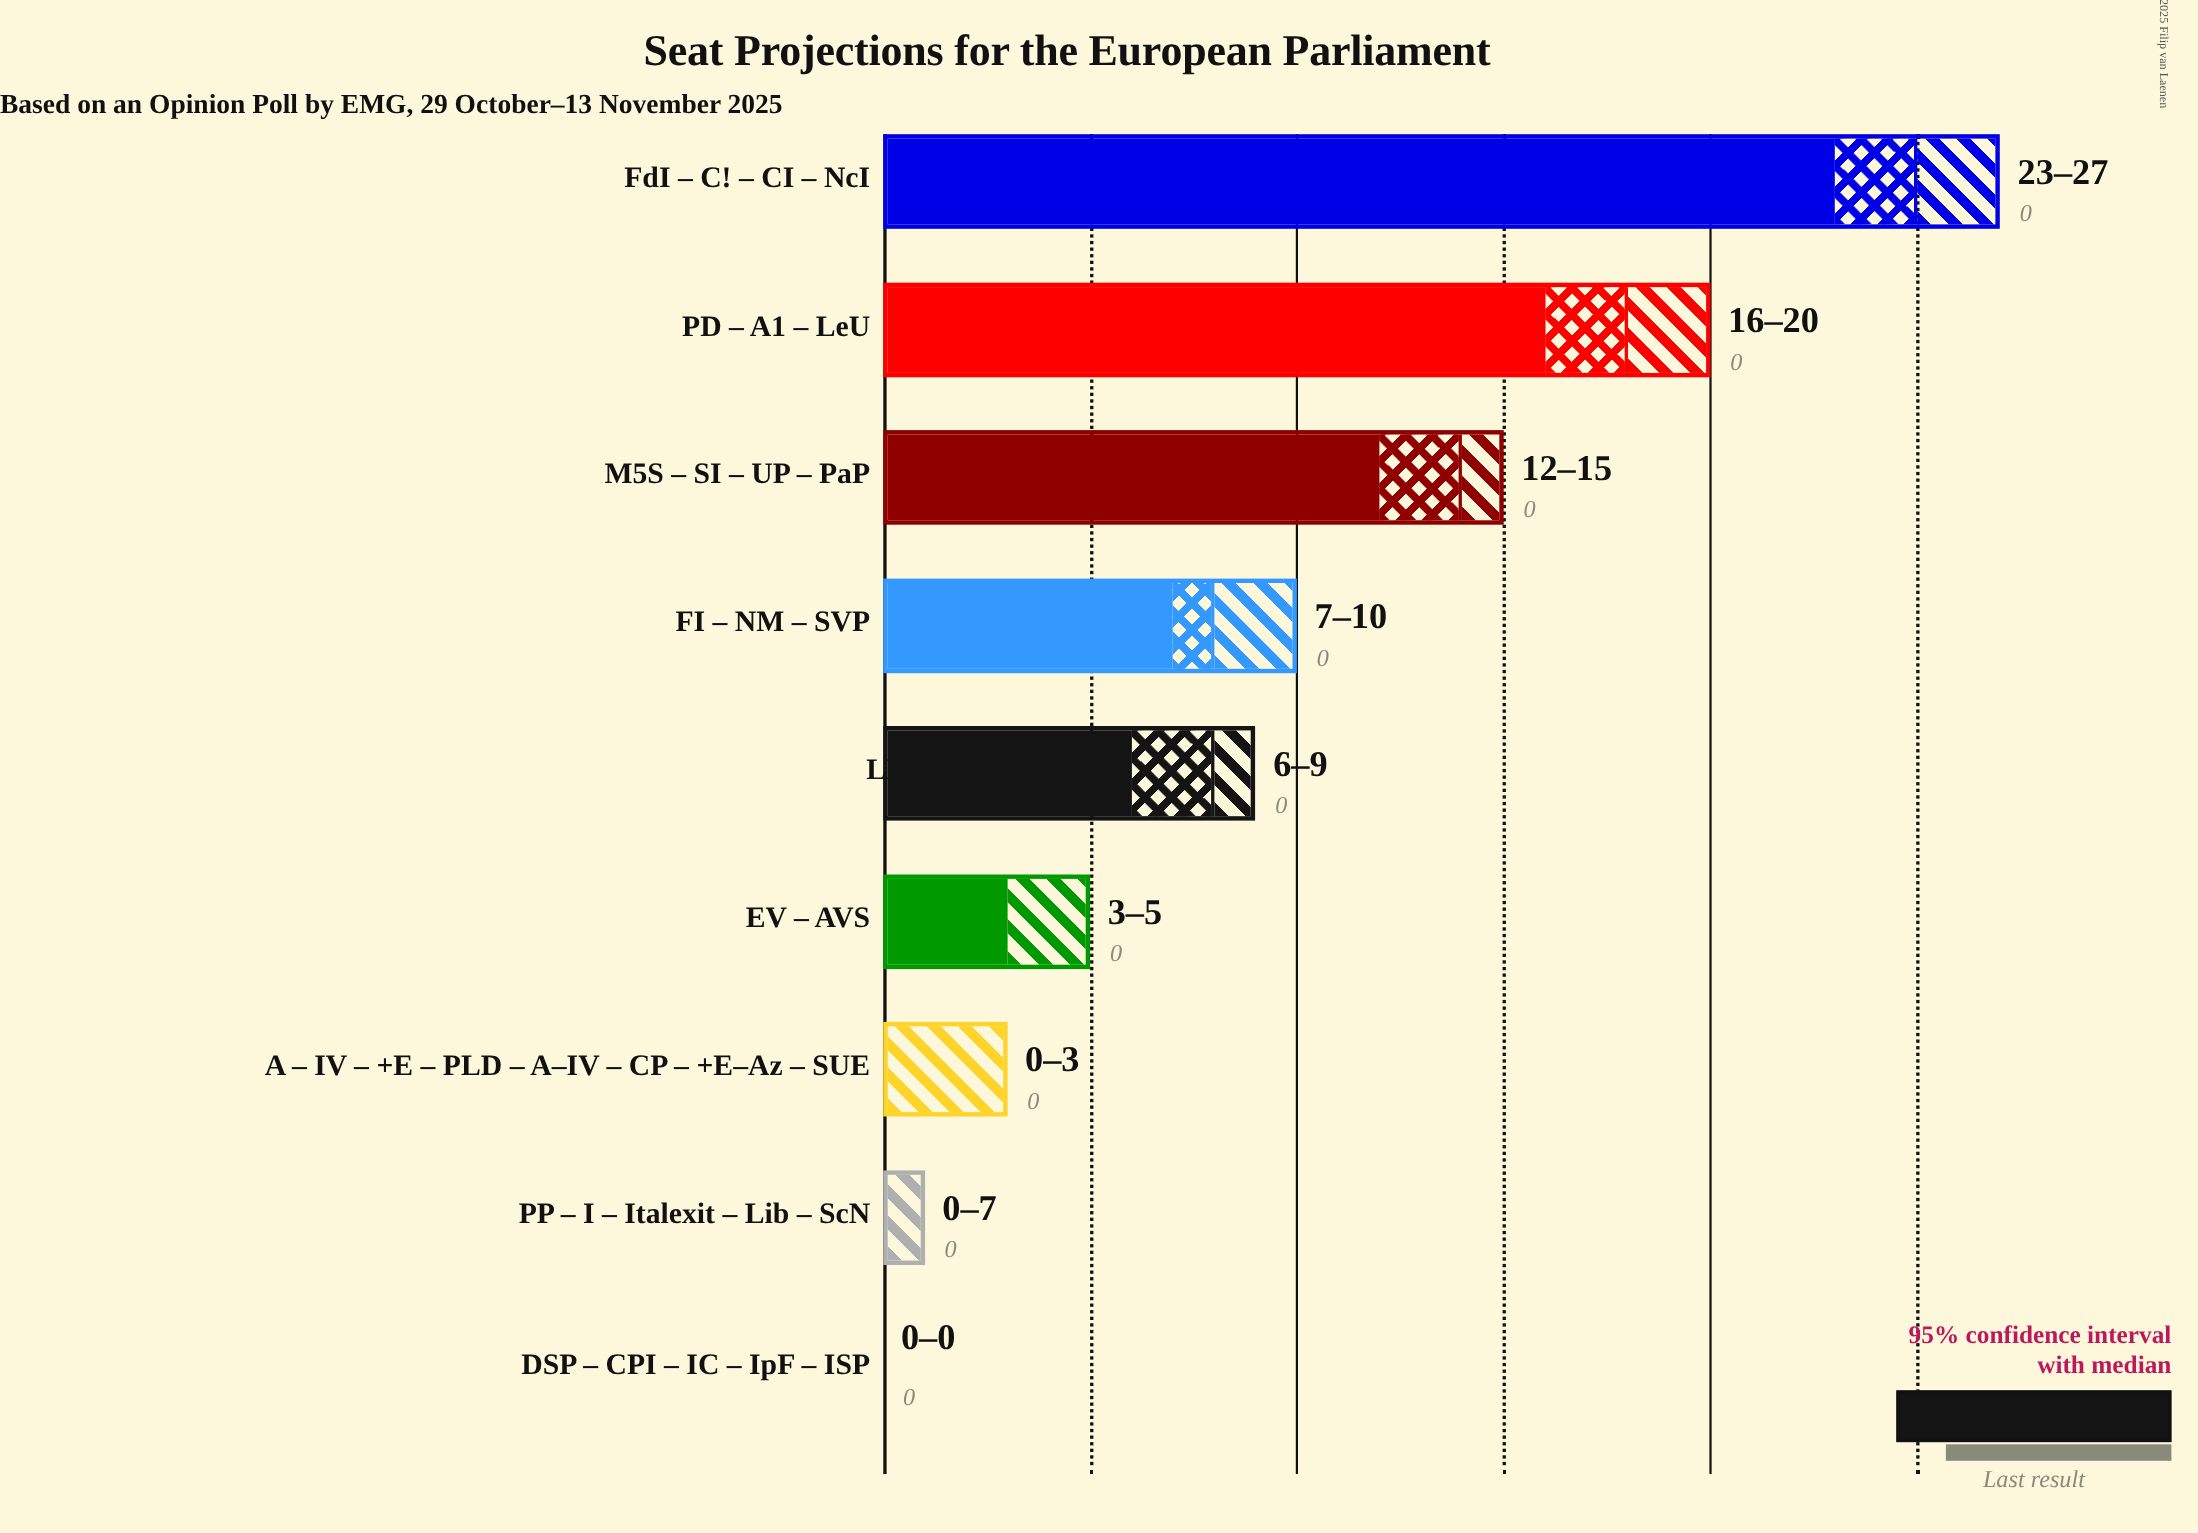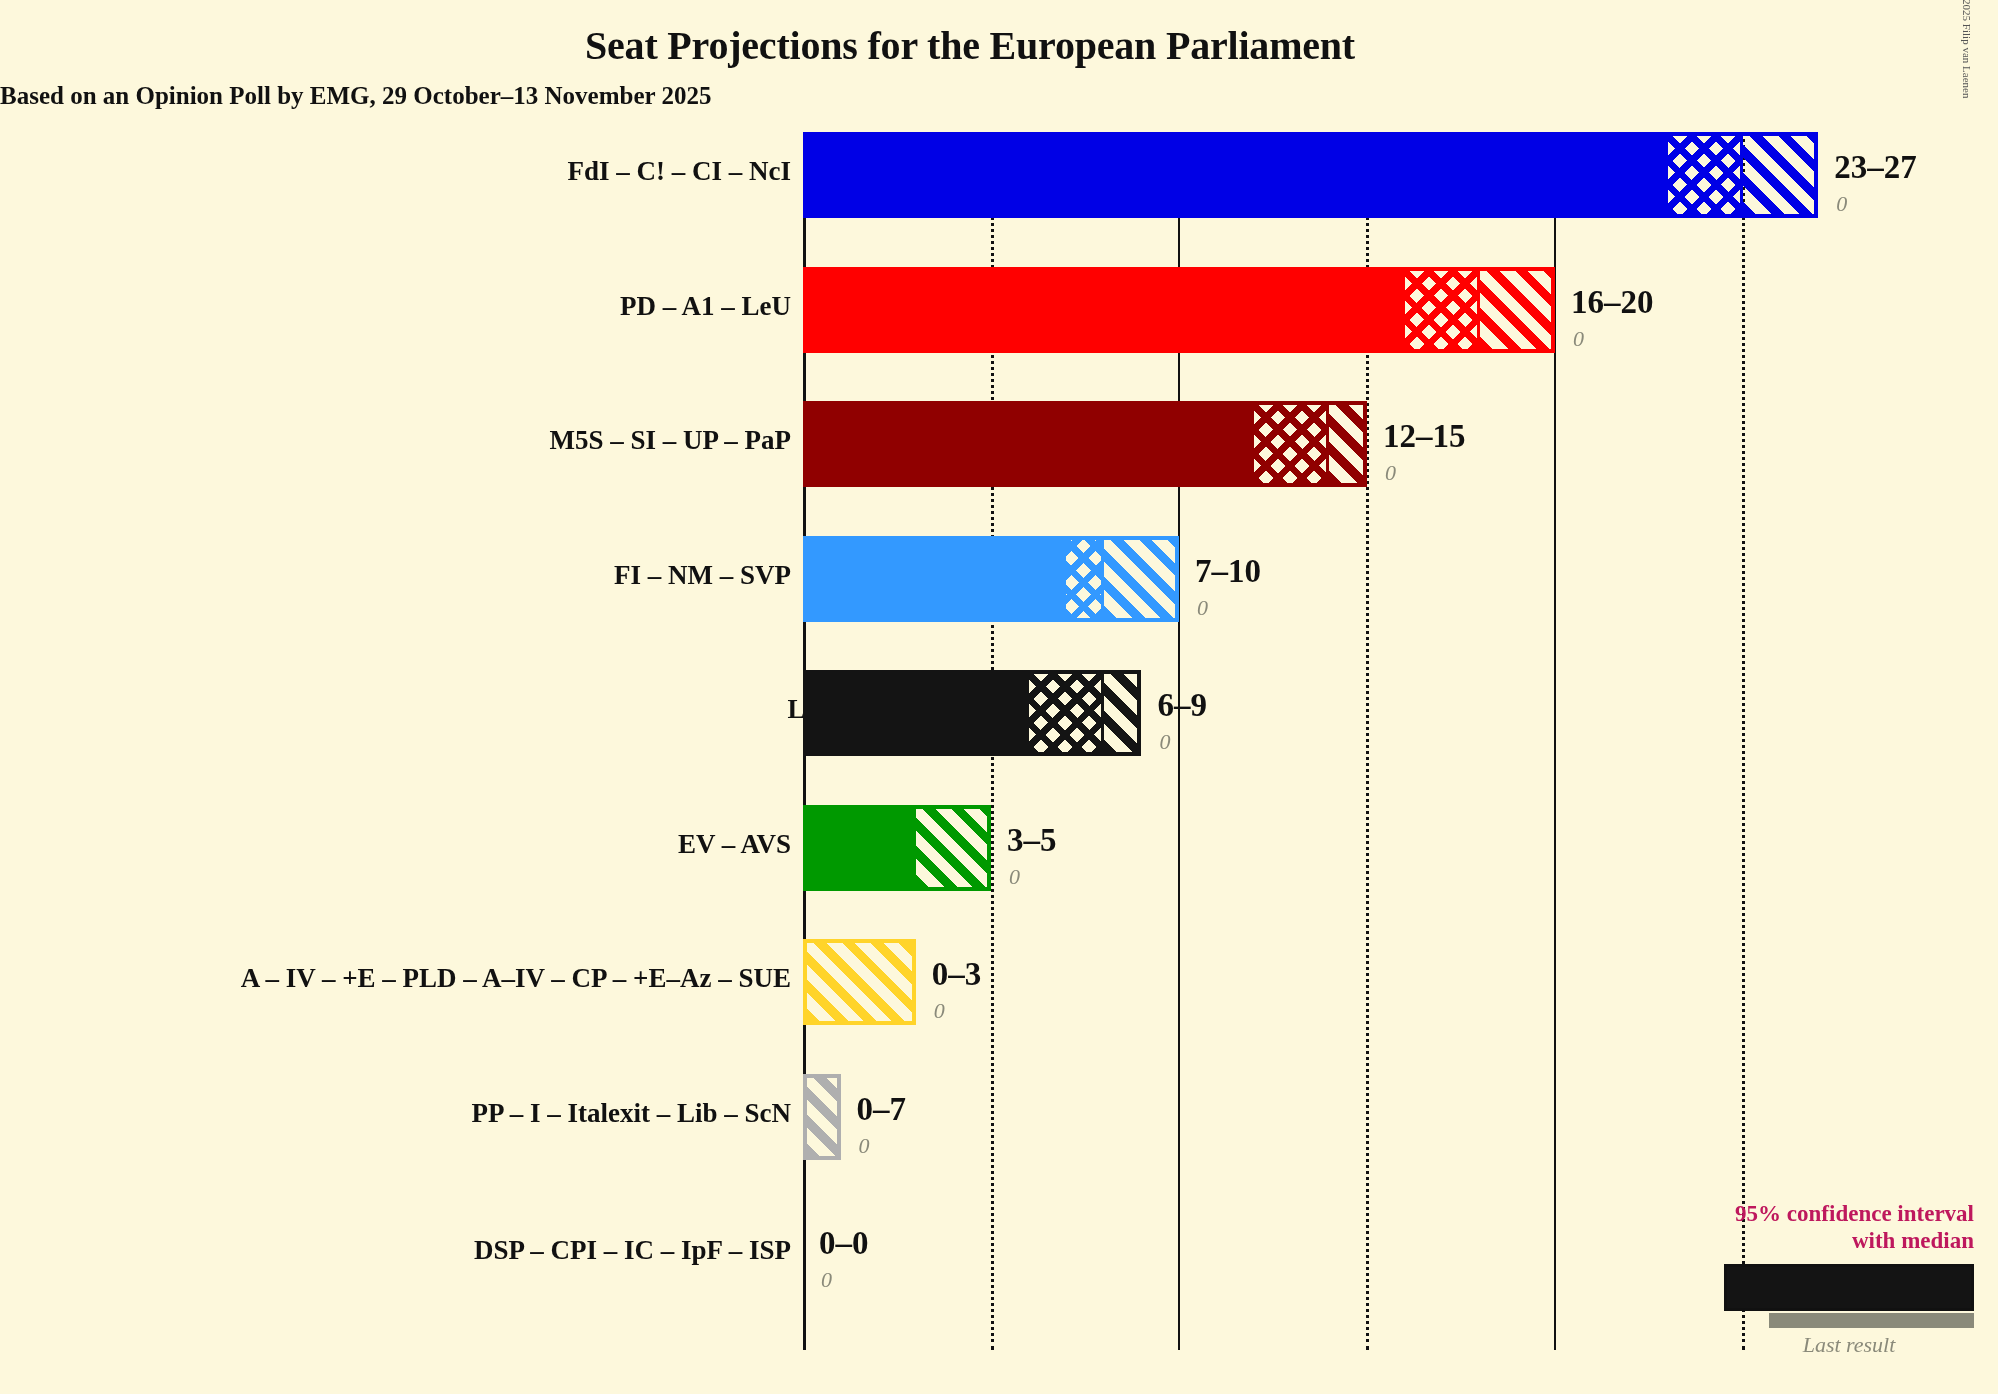--- a/index.html
+++ b/index.html
@@ -29,21 +29,21 @@
     position:absolute;right:-49px;top:62px;
     width:160px;
     font-size:11px;color:#555555;
     transform:rotate(90deg);
     transform-origin:center center;
     text-align:left;
     white-space:nowrap;
   }
 
   
-  .plot{position:absolute;left:0;top:0;width:1998px;height:1210px;margin-top:10px;}
+  .plot{position:absolute;left:0;top:0;width:1998px;height:1210px;}
 
   .axis-line{
     position:absolute;
     left:803px;top:122px;width:3px;height:1218px;
     background:#111111;
   }
   .grid{
     position:absolute;top:122px;width:2px;height:1218px;
   }
   .grid.solid{background:#111111;}
@@ -186,21 +186,21 @@
         <div class="row" style="top: 1063.5px; height: 86px;">
           <div class="cat-label" style="top: 24px; right: 1207px;">PP – I – Italexit – Lib – ScN</div>
           <div class="bar" style="left: 803px; top: 0px; width: 37.6px; height: 86px; border: 4px solid rgb(175, 175, 175);">
             <div class="seg diag" style="left: 0px; right: 0px; width: auto; background-image: repeating-linear-gradient(45deg, rgb(175, 175, 175) 0px, rgb(175, 175, 175) 9px, transparent 9px, transparent 20px);"></div>
           </div>
           <div class="val" style="left: 856.6px; top: 17px;">0–7</div>
           <div class="last" style="left: 858.6px; top: 59px;">0</div>
         </div>
         <div class="row" style="top: 1198px; height: 86px;">
           <div class="cat-label" style="top: 27px; right: 1207px;">DSP – CPI – IC – IpF – ISP</div>
-          <div class="val" style="left: 819px; top: 17px;">0–0</div>
+          <div class="val" style="left: 819px; top: 0;">0–0</div>
           <div class="last" style="left: 821px; top: 59px;">0</div>
         </div>
       </div>
   </div>
 
   <div class="legend">
     <div class="legend-title">95% confidence interval</div>
     <div class="legend-title">with median</div>
     <div class="legend-bar">
       <div class="lseg" style="left:100px;width:92px"></div>

